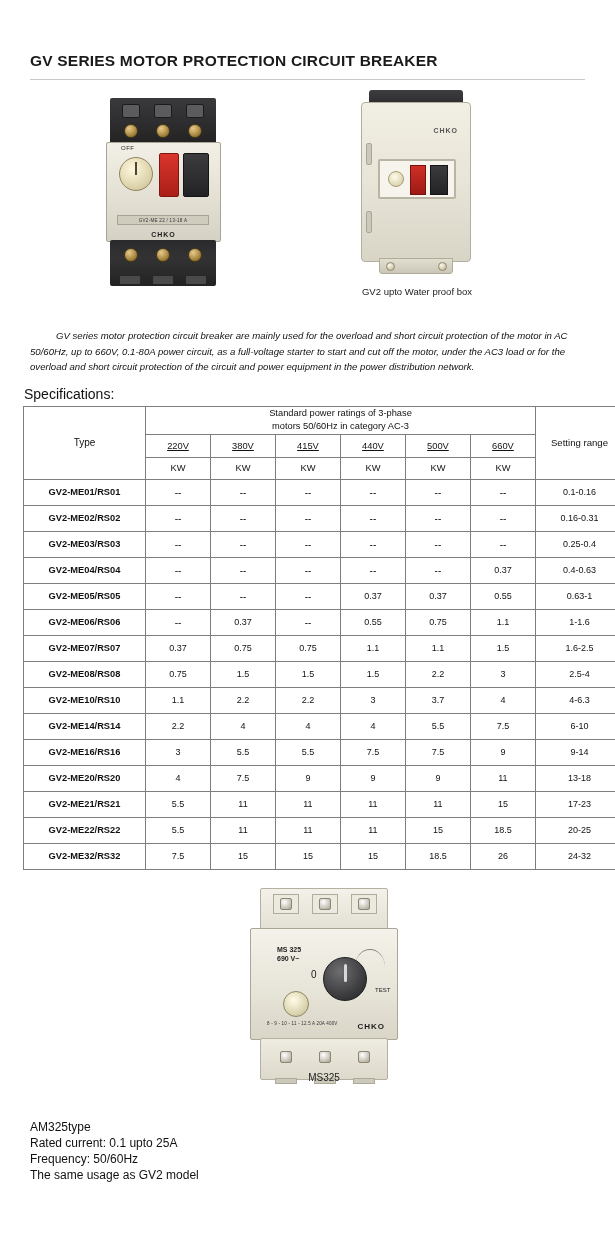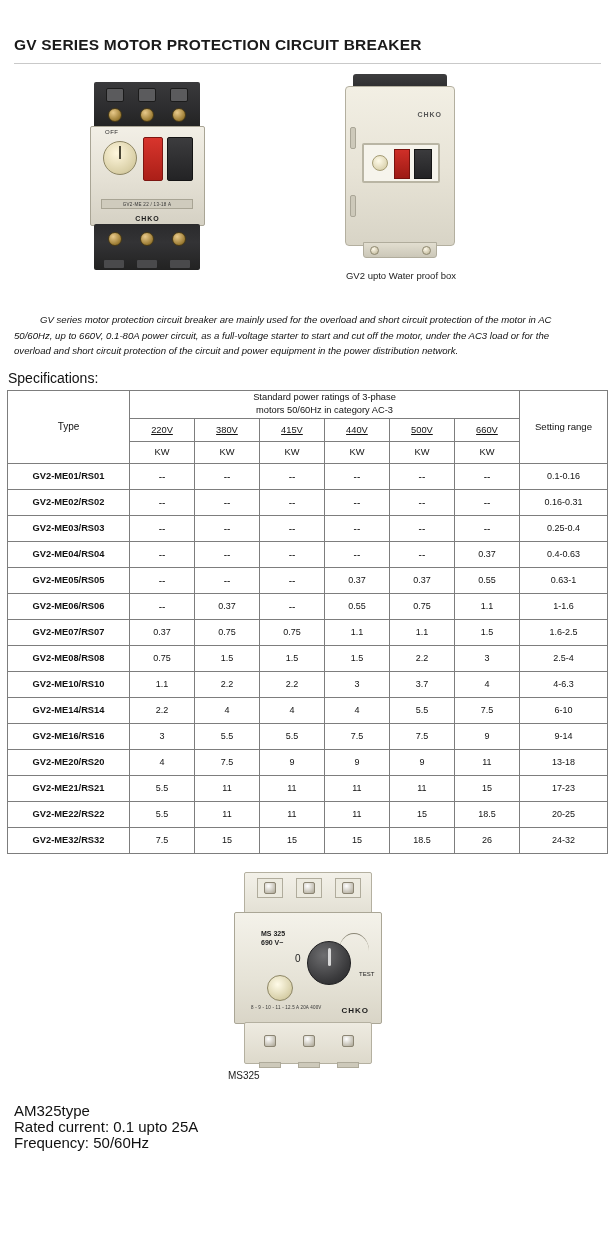--- a/index.html
+++ b/index.html
@@ -7,21 +7,21 @@
     margin: 0; padding: 0;
     background: #ffffff;
   }
   body {
     width: 615px;
     min-height: 1247px;
     font-family: "Liberation Sans", sans-serif;
     color: #111;
     position: relative;
   }
-  .page { position: relative; width: 615px; min-height: 1247px; padding: 0; }
+  .page { position: relative; width: 615px; min-height: 1247px; padding: 16px; }
 
   
   .title {
     font-size: 15.5px;
     font-weight: bold;
     letter-spacing: 0.2px;
     color: #1a1a1a;
     padding: 36px 0 0 14px;
   }
   .title-rule {
@@ -216,28 +216,28 @@
     position:absolute; left:16px; top:150px; width:128px; height:42px;
     background: linear-gradient(180deg,#eeebe1 0%,#ddd9cb 100%);
     border:1px solid #b4b0a0; border-radius:2px;
   }
   .ms-bottom .tscrew { position:absolute; top:12px; width:12px; height:12px; border-radius:2px; background:radial-gradient(circle at 35% 30%,#fff,#a9a391); border:1px solid #8b8573;}
   .ms-bottom .tscrew.c1{left:19px;} .ms-bottom .tscrew.c2{left:58px;} .ms-bottom .tscrew.c3{left:97px;}
   .ms-bottom .foot { position:absolute; bottom:-5px; width:22px; height:6px; background:#cdc9ba; border:1px solid #aeaa9a;}
   .ms-bottom .foot.f1{left:14px;} .ms-bottom .foot.f2{left:53px;} .ms-bottom .foot.f3{left:92px;}
 
   .cap-ms {
-    position:absolute; left:228px; top:198px; width:160px;
-    font-size:10px; color:#222;
+    position:absolute; left:228px; top:184px; width:160px;
+    text-align:center; font-size:10px; color:#222;
   }
 
   
   .footer-specs {
     margin: 6px 0 0 14px;
-    font-size: 15px;
+    font-size: 12px;
     line-height: 16px;
     color: #111;
   }
   .footer-specs div { white-space: pre; }
 </style>
 </head>
 <body>
 
 <div class="page">
 
@@ -519,15 +519,16 @@
         <div class="foot f3"></div>
       </div>
     </div>
     <div class="cap-ms">MS325</div>
   </div>
 
   <div class="footer-specs">
     <div>AM325type</div>
     <div>Rated current: 0.1 upto 25A</div>
     <div>Frequency: 50/60Hz</div>
+    <div>The same usage as GV2 model</div>
   </div>
 
 </div>
 
 </body></html>

